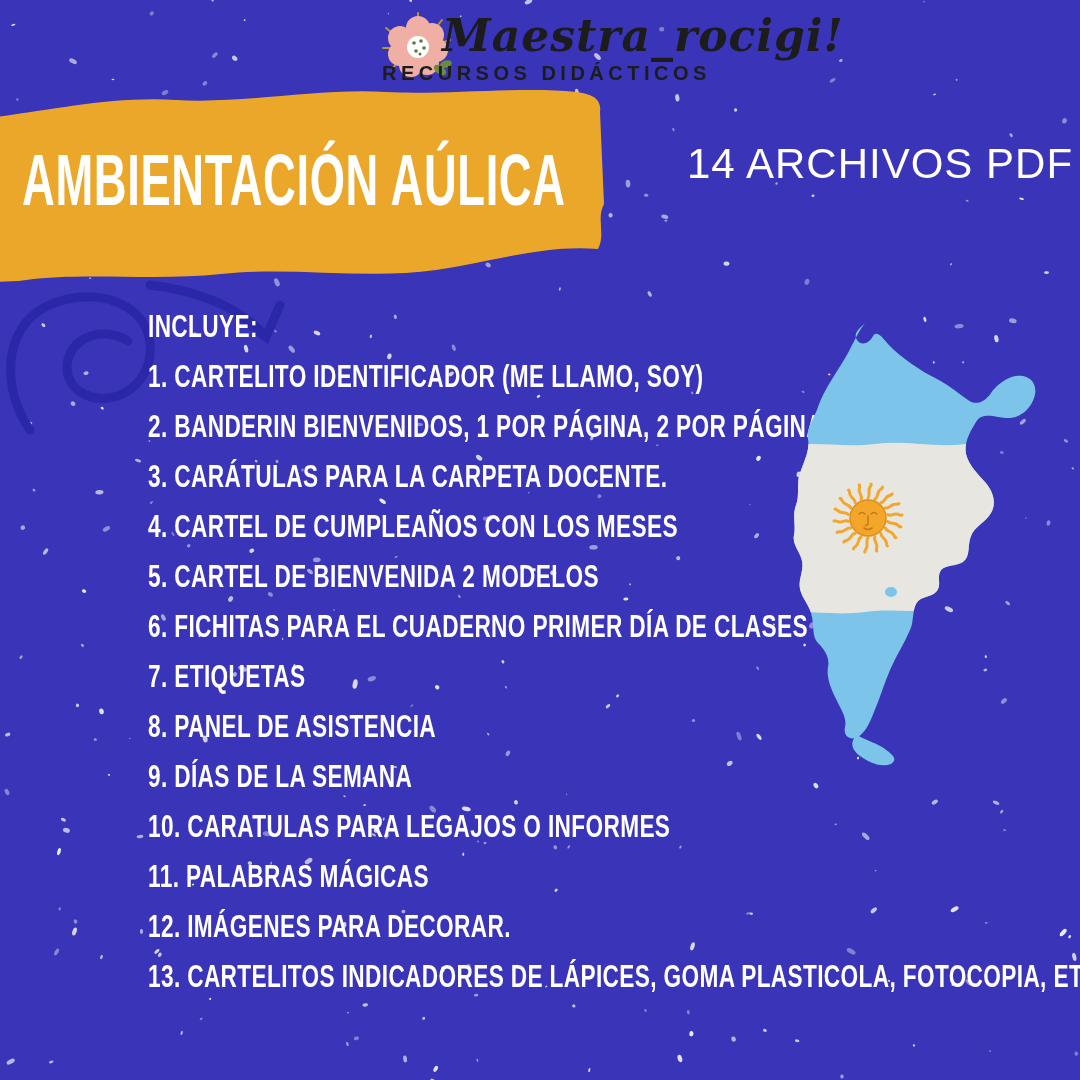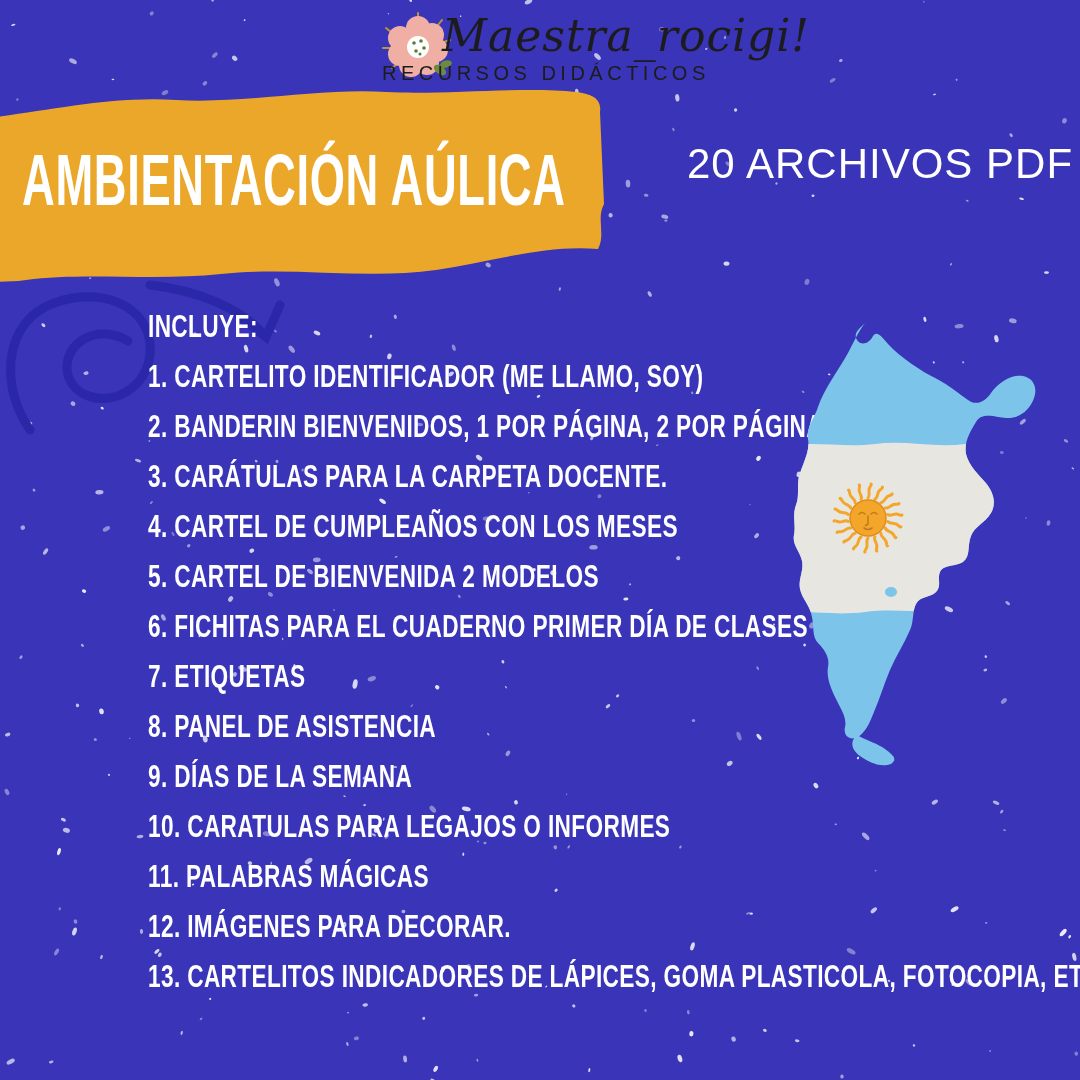--- a/index.html
+++ b/index.html
@@ -22,28 +22,28 @@
   }
   
   .speckles{position:absolute;left:0;top:0;width:1080px;height:1080px;}
 
   
   .brand{position:absolute;left:380px;top:8px;width:340px;height:90px;}
   .brand .flower{position:absolute;left:0;top:2px;width:76px;height:76px;}
   .brand-name{
     position:absolute;left:62px;top:2px;
     font-family:"DejaVu Serif", serif;
-    font-style:italic;font-weight:400;
+    font-style:italic;font-weight:700;
     font-size:44px;color:var(--brand-text);
     white-space:nowrap;letter-spacing:1px;
   }
   .brand-tagline{
     position:absolute;left:2px;top:54px;
     font-size:20px;color:var(--brand-text);
-    letter-spacing:4.5px;white-space:nowrap;font-weight:400;
+    letter-spacing:4.5px;white-space:nowrap;font-weight:700;
   }
 
   
   .banner{position:absolute;left:-14px;top:84px;width:640px;height:215px;}
   .banner svg{position:absolute;left:0;top:0;}
   .banner-title{
     position:absolute;left:36px;top:55px;
     font-size:72px;font-weight:700;color:var(--text);
     white-space:nowrap;letter-spacing:1px;
     transform:scaleX(0.63);transform-origin:left center;
@@ -426,21 +426,21 @@
   <div class="banner">
     <svg width="640" height="215" viewBox="0 0 640 215">
       <path fill="var(--banner)" d="M0,34 C60,28 120,12 190,16 C260,20 330,4 400,8 C460,11 540,2 590,8
         C605,10 616,14 614,28 L618,120 C610,135 620,150 612,165
         C560,160 505,178 450,186 C380,196 305,182 235,190 C170,197 95,188 40,196 C20,199 6,196 0,200 Z"></path>
     </svg>
     <div class="banner-title">AMBIENTACIÓN AÚLICA</div>
   </div>
 
   <div class="offer">
-    <div>20 ARCHIVOS PDF</div>
+    <div>14 ARCHIVOS PDF</div>
   </div>
 
   <div class="list">
     <div class="list-row">INCLUYE:</div>
     <div id="list-items">
         <div class="list-row">1. CARTELITO IDENTIFICADOR (ME LLAMO, SOY)</div>
         <div class="list-row">2. BANDERIN BIENVENIDOS, 1 POR PÁGINA, 2 POR PÁGINA.</div>
         <div class="list-row">3. CARÁTULAS PARA LA CARPETA DOCENTE.</div>
         <div class="list-row">4. CARTEL DE CUMPLEAÑOS CON LOS MESES</div>
         <div class="list-row">5. CARTEL DE BIENVENIDA 2 MODELOS</div>

